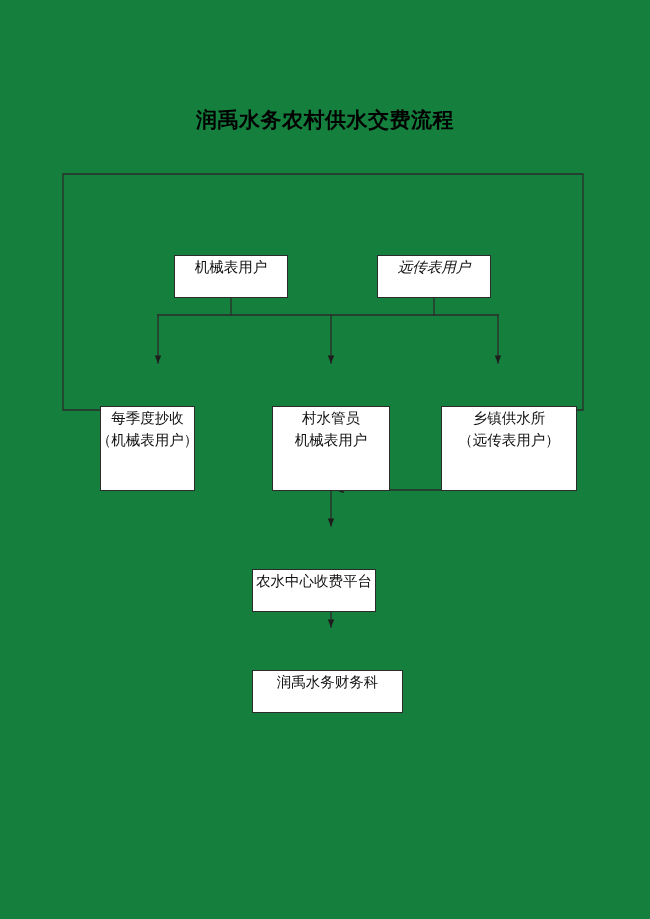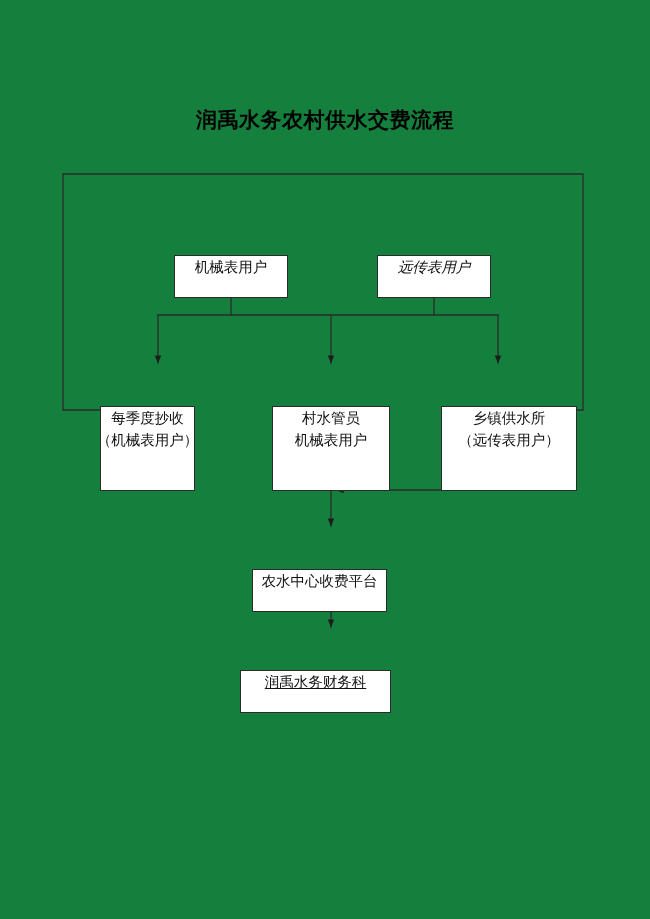--- a/index.html
+++ b/index.html
@@ -114,21 +114,21 @@
   <div class="node node-mid" style="left:272px; top:366px; width:118px;">
     <span>村水管员</span>
     <span class="line2">机械表用户</span>
   </div>
 
   <div class="node node-mid" style="left:441px; top:366px; width:136px;">
     <span>乡镇供水所</span>
     <span class="line2">（远传表用户）</span>
   </div>
 
-  <div class="node node-low" style="left:252px; top:529px; width:135px;">
+  <div class="node node-low" style="left:252px; top:529px; width:124px;">
     <span>农水中心收费平台</span>
   </div>
 
-  <div class="node node-low" style="left:240px; top:630px; width:151px;text-decoration:underline;">
+  <div class="node node-low" style="left:252px; top:630px; width:151px;">
     <span>润禹水务财务科</span>
   </div>
 
 </div>
 
 </body></html>

